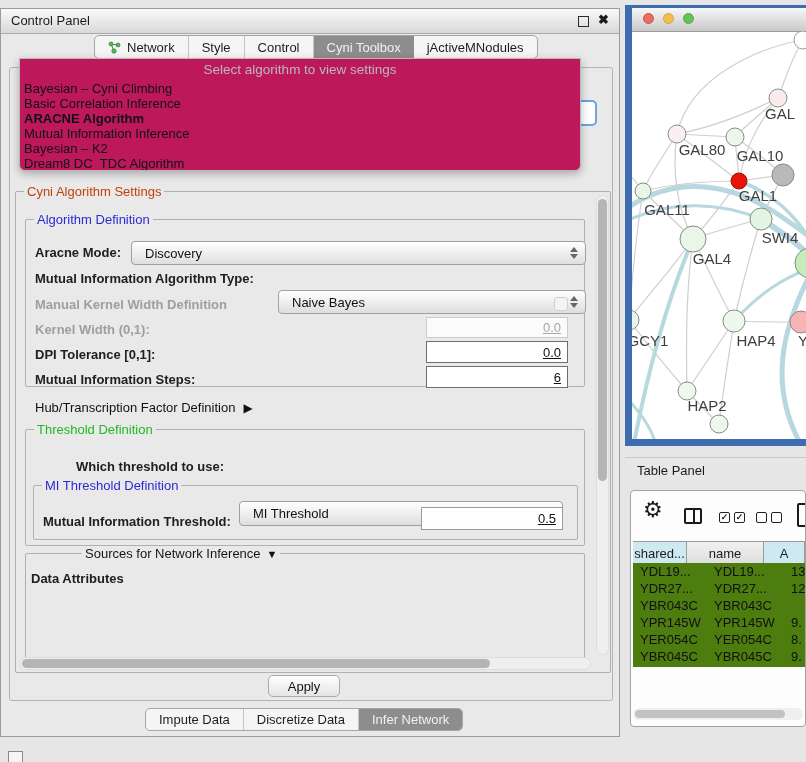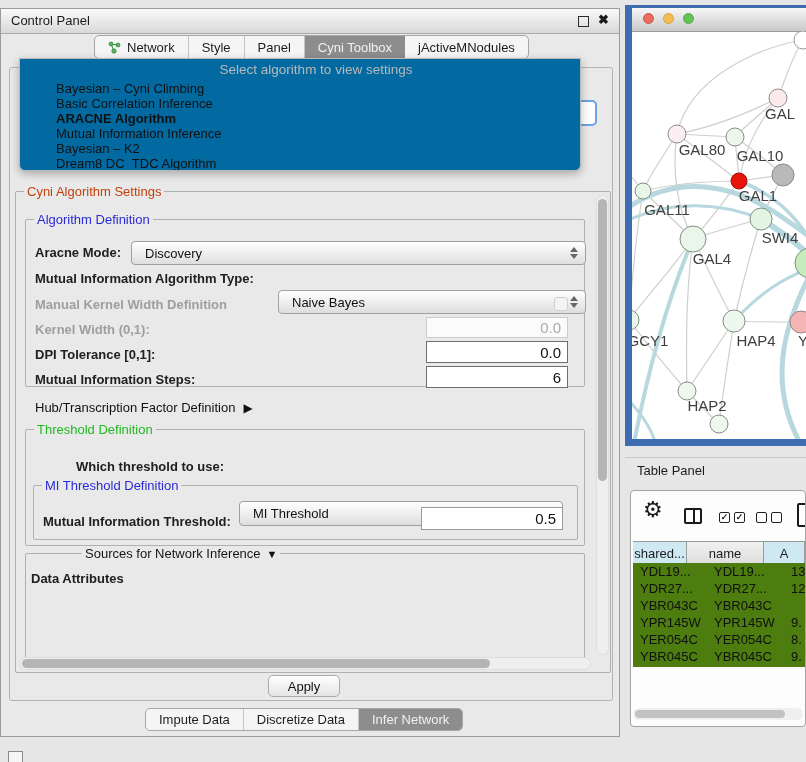--- a/index.html
+++ b/index.html
@@ -13,40 +13,40 @@
   .close-ic{position:absolute;right:10px;top:3px;font-size:13px;font-weight:bold;color:#1c1c1c;}
   
   .seg{display:flex;align-items:stretch;border:1px solid #a6a6a6;border-radius:5px;background:#f5f5f5;overflow:hidden;height:24px;box-sizing:border-box;}
   .seg .s{display:flex;align-items:center;padding:0 13px;font-size:13px;color:#1d1d1d;border-right:1px solid #c6c6c6;white-space:nowrap;}
   .seg .s:last-child{border-right:none;}
   .seg .s.sel{background:#8d8d8d;color:#f1f1f1;border-right:none;}
   .seg .s .tabicon{margin-right:6px;display:inline-flex;}
   
   .outerpanel{left:8px;top:58px;width:604px;height:634px;border:1px solid #b3b3b3;border-radius:3px;background:#e9e9e9;box-sizing:border-box;}
   
-  .dropdown{left:18px;top:49px;width:562px;height:113px;background:#0369a1;border:1px solid #b9b9b9;border-radius:0 0 6px 6px;box-shadow:0 3px 8px rgba(0,0,0,.28);z-index:50;box-sizing:border-box;overflow:hidden;padding-left:32px;}
+  .dropdown{left:18px;top:49px;width:562px;height:113px;background:#be185d;border:1px solid #b9b9b9;border-radius:0 0 6px 6px;box-shadow:0 3px 8px rgba(0,0,0,.28);z-index:50;box-sizing:border-box;overflow:hidden;}
   .dd-ph{height:22px;line-height:22px;text-align:center;color:#b9b9b9;font-size:13.5px;}
   .algo-item{height:15px;line-height:15px;font-size:13px;color:#111;padding-left:4px;white-space:nowrap;}
   .algo-item.bold{font-weight:bold;}
   .frag-combo{left:576px;top:91px;width:20px;height:26px;background:#fff;border:2px solid #6aa4e2;border-radius:5px;z-index:5;box-sizing:border-box;}
   
   .group{border:1px solid #b0b0b0;border-radius:2px;box-sizing:border-box;}
   .gtitle{position:absolute;top:-8px;left:8px;background:#e9e9e9;padding:0 3px;font-size:13px;white-space:nowrap;}
   .gtitle.blue{color:#2a2ad4;}
   .gtitle.green{color:#22b822;}
   .lbl{font-size:13px;font-weight:bold;color:#202020;white-space:nowrap;}
   .lbl.dis{color:#9e9e9e;}
   
   .combo{border:1px solid #9f9f9f;border-radius:4px;background:linear-gradient(#ffffff,#dedede);box-sizing:border-box;display:flex;align-items:center;padding-left:13px;font-size:13px;color:#111;position:relative;}
   .spin{position:absolute;right:7px;top:50%;transform:translateY(-50%);display:flex;flex-direction:column;gap:2px;}
   .spin i{display:block;width:0;height:0;border-left:4px solid transparent;border-right:4px solid transparent;}
   .spin .up{border-bottom:5px solid #666;}
   .spin .dn{border-top:5px solid #666;}
   
-  .field{box-sizing:border-box;background:#fff;display:flex;align-items:center;justify-content:flex-end;padding-right:6px;font-size:15px;color:#111;}
+  .field{box-sizing:border-box;background:#fff;display:flex;align-items:center;justify-content:flex-end;padding-right:6px;font-size:13px;color:#111;text-decoration:underline;}
   .field.strong{border:1px solid #6e6e6e;}
   .field.light{border:1px solid #9c9c9c;}
   .field.dis{border:1px solid #cccccc;background:#fbfbfb;color:#a9a9a9;}
   .checkbox{box-sizing:border-box;width:14px;height:14px;border:1px solid #cfcfcf;border-radius:3px;background:#f3f3f3;}
   .arrow-r{font-size:12px;color:#111;margin-left:8px;}
   .arrow-d{font-size:11px;color:#111;margin-left:6px;}
   
   .attrlist{background:#fff;border:1px solid #9d9d9d;box-sizing:border-box;overflow:hidden;position:relative;}
   .attr-item{height:15px;line-height:15px;font-size:12.5px;color:#fff;background:#3d6fd1;padding-left:6px;white-space:nowrap;}
   .list-vsb{position:absolute;right:1px;top:1px;width:12px;bottom:1px;background:#f2f2f2;}
@@ -108,21 +108,21 @@
             <circle cx="10" cy="4" r="2" fill="#59b85c" stroke="#2e7d32" stroke-width="0.7"></circle>
             <circle cx="6" cy="10" r="2.2" fill="#59b85c" stroke="#2e7d32" stroke-width="0.7"></circle>
           </svg>
         </span>
         <span>Network</span>
       </div>
       <div class="s">
         <span>Style</span>
       </div>
       <div class="s">
-        <span>Panel</span>
+        <span>Control</span>
       </div>
       <div class="s sel">
         <span>Cyni Toolbox</span>
       </div>
       <div class="s">
         <span>jActiveMNodules</span>
       </div>
     </div>
 
   <div class="abs outerpanel"></div>

